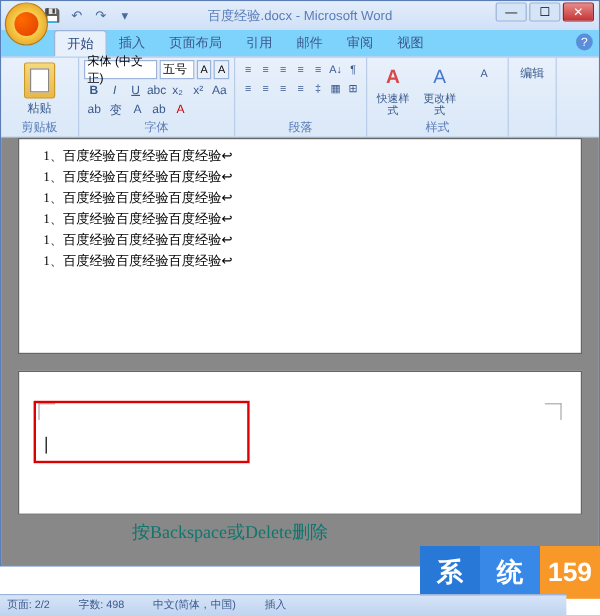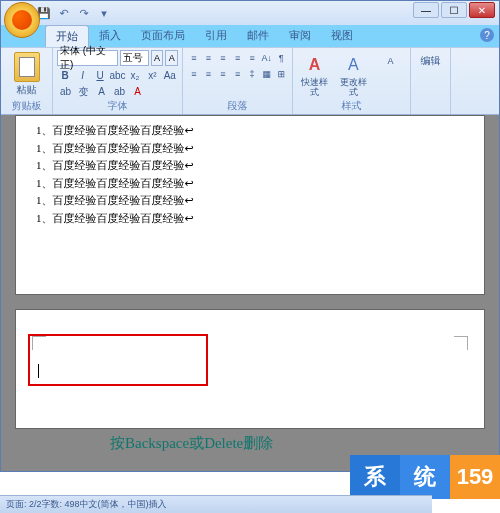--- a/index.html
+++ b/index.html
@@ -14,21 +14,21 @@
 .win-close { background: linear-gradient(#e58a8a,#c73434); color: #fff; border-color: #a02020; }
 .office-btn { position: absolute; left: 4px; top: 2px; width: 36px; height: 36px; border-radius: 50%; background: radial-gradient(#fff5d6,#f5c542,#d89020); border: 1px solid #b87810; z-index: 10; display: flex; align-items: center; justify-content: center; }
 .office-logo { width: 20px; height: 20px; background: radial-gradient(circle at 30% 30%, #ff6a00, #e04000); border-radius: 50%; }
 .tabs { display: flex; height: 22px; background: #7dd3fc; padding-left: 44px; }
 .tab { padding: 3px 10px 0; font-size: 11px; color: #3a5a8e; cursor: pointer; }
 .tab.active { background: #e8f0fb; border: 1px solid #9bb3d8; border-bottom: none; border-radius: 3px 3px 0 0; color: #2a4a7e; }
 .help-icon { position: absolute; right: 6px; top: 28px; width: 14px; height: 14px; border-radius: 50%; background: #5a8ed8; color: #fff; font-size: 10px; display: flex; align-items: center; justify-content: center; }
 .ribbon { display: flex; background: linear-gradient(#e8f0fb,#dae8f8); border-top: 1px solid #b8cce8; border-bottom: 1px solid #9bb3d8; height: 68px; }
 .group { border-right: 1px solid #b8cce8; padding: 2px 4px; display: flex; flex-direction: column; position: relative; }
 .group-label { font-size: 10px; color: #5a7db8; text-align: center; position: absolute; bottom: 1px; left: 0; right: 0; }
-.clip-group { width: 52px; align-items: center; }
+.clip-group { width: 65px; align-items: center; }
 .paste-icon { width: 26px; height: 30px; background: linear-gradient(#f8d878,#e8b848); border: 1px solid #c89828; border-radius: 2px; margin-top: 2px; position: relative; }
 .paste-icon::before { content: ''; position: absolute; top: 4px; left: 4px; width: 14px; height: 18px; background: #fff; border: 1px solid #888; }
 .paste-label { font-size: 10px; color: #3a5a8e; margin-top: 1px; }
 .font-group { width: 130px; }
 .font-row1 { display: flex; gap: 2px; margin-bottom: 2px; }
 .font-combo { height: 16px; border: 1px solid #9bb3d8; background: #fff; font-size: 10px; padding: 0 2px; display: flex; align-items: center; }
 .font-name { width: 68px; }
 .font-size { width: 32px; }
 .tiny-btn { width: 14px; height: 16px; border: 1px solid #9bb3d8; background: #e8f0fb; font-size: 9px; display: flex; align-items: center; justify-content: center; }
 .font-row2, .font-row3 { display: flex; gap: 1px; margin-bottom: 1px; }
@@ -54,39 +54,40 @@
 .para-text { font-size: 11px; color: #000; line-height: 1.6; font-family: SimSun; }
 .page2 { background: #fff; margin: 0 14px; padding: 30px 20px 10px; height: 120px; border: 1px solid #666; position: relative; }
 .redbox { position: absolute; border: 2px solid #d00; left: 12px; top: 24px; width: 180px; height: 52px; }
 .cursor-line { position: absolute; left: 22px; top: 54px; width: 1px; height: 14px; background: #000; }
 .annotation { position: absolute; left: 110px; top: 434px; color: #0f766e; font-size: 15px; font-family: SimSun; }
 .watermark { position: absolute; right: 0; bottom: 14px; display: flex; }
 .wm-box { width: 50px; height: 44px; display: flex; align-items: center; justify-content: center; font-size: 22px; font-weight: bold; color: #fff; }
 .wm1 { background: #2878d8; }
 .wm2 { background: #3888e8; }
 .wm3 { background: #f89828; }
-.statusbar { position: absolute; left: 0; bottom: 0; height: 18px; width: 432px; background: linear-gradient(#d6e4f7,#c0d4f0); border-top: 1px solid #9bb3d8; display: flex; align-items: center; font-size: 9px; color: #3a5a8e; padding: 0 6px; gap: 0; }
+.statusbar { position: absolute; left: 0; bottom: 0; height: 18px; width: 472px; background: linear-gradient(#d6e4f7,#c0d4f0); border-top: 1px solid #9bb3d8; display: flex; align-items: center; font-size: 9px; color: #3a5a8e; padding: 0 6px; gap: 24px; }
 .corner-mark { position: absolute; width: 14px; height: 14px; }
 .mark-tl { border-left: 1px solid #aaa; border-top: 1px solid #aaa; }
 .mark-tr { border-right: 1px solid #aaa; border-top: 1px solid #aaa; }
 </style>
 </head>
 <body>
 
 <div class="window">
   <div class="office-btn">
       <div class="office-logo"></div>
     </div>
   <div class="titlebar">
     <div class="qat">
       <div class="qat-item">💾</div>
       <div class="qat-item">↶</div>
       <div class="qat-item">↷</div>
       <div class="qat-item">▾</div>
     </div>
+    <div class="title-text">百度经验.docx - Microsoft Word</div>
     <div class="win-controls">
       <div class="win-btn">—</div>
       <div class="win-btn">☐</div>
       <div class="win-btn win-close">✕</div>
     </div>
   </div>
   <div class="tabs">
     <div class="tab active">开始</div>
     <div class="tab">插入</div>
     <div class="tab">页面布局</div>

